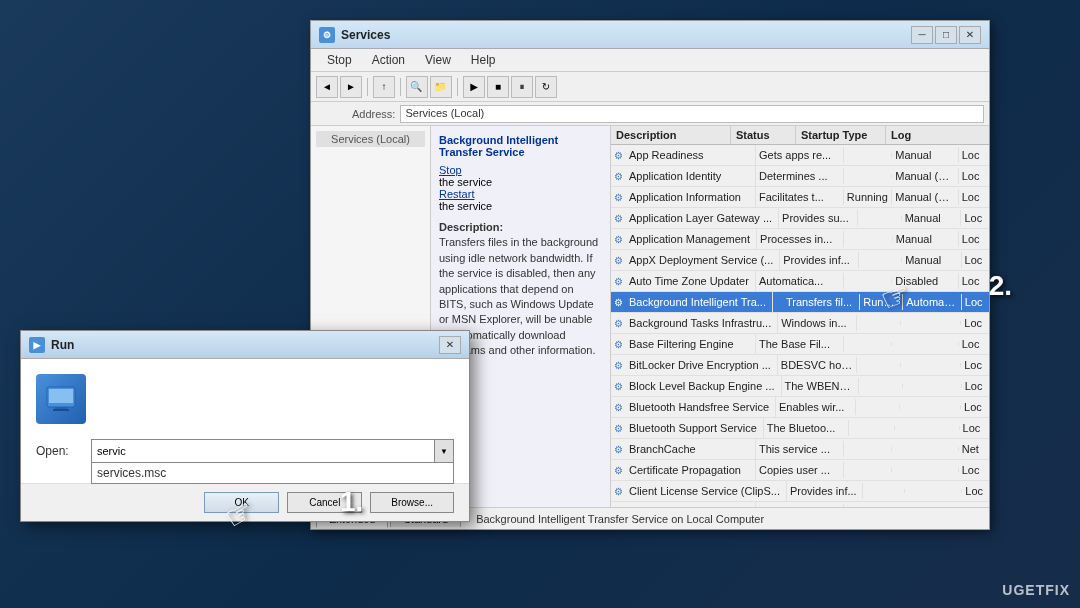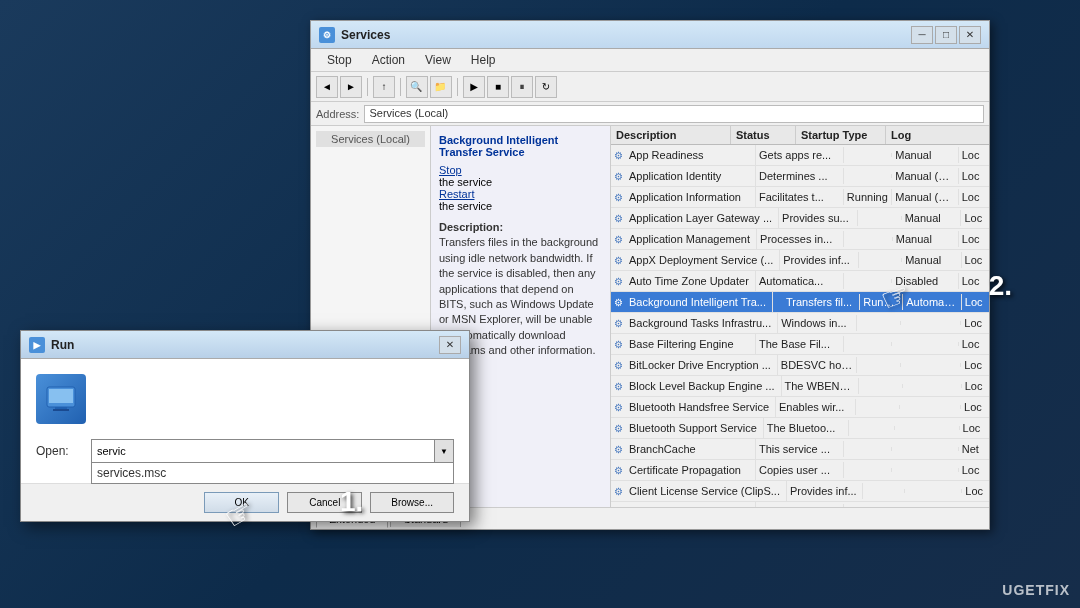--- a/index.html
+++ b/index.html
@@ -508,21 +508,21 @@
       <div class="toolbar-btn">🔍</div>
       <div class="toolbar-btn">📁</div>
       <div class="toolbar-sep"></div>
       <div class="toolbar-btn">▶</div>
       <div class="toolbar-btn">■</div>
       <div class="toolbar-btn">⏸</div>
       <div class="toolbar-btn">↻</div>
     </div>
 
     <div class="address-bar">
-      <span style="font-size:11px; color:#555;">Address:</span>
+      <span style="font-size:11px; color:#555;margin-left:36px;">Address:</span>
       <span class="address-text">Services (Local)</span>
     </div>
 
     <div class="main-area">
 
       <div class="left-panel">
         <div class="left-panel-title">Services (Local)</div>
       </div>
 
       <div class="desc-panel">
@@ -730,20 +730,21 @@
           </div>
 
       </div>
     </div>
 
     <div class="status-bar">
       <div class="status-tabs">
         <div class="status-tab active">Extended</div>
         <div class="status-tab">Standard</div>
       </div>
+      <div class="status-text">Background Intelligent Transfer Service on Local Computer</div>
     </div>
   </div>
 
   <div class="run-dialog">
 
     <div class="run-titlebar">
       <div class="run-title">
         <div class="run-icon">▶</div>
         <span>Run</span>
       </div>

